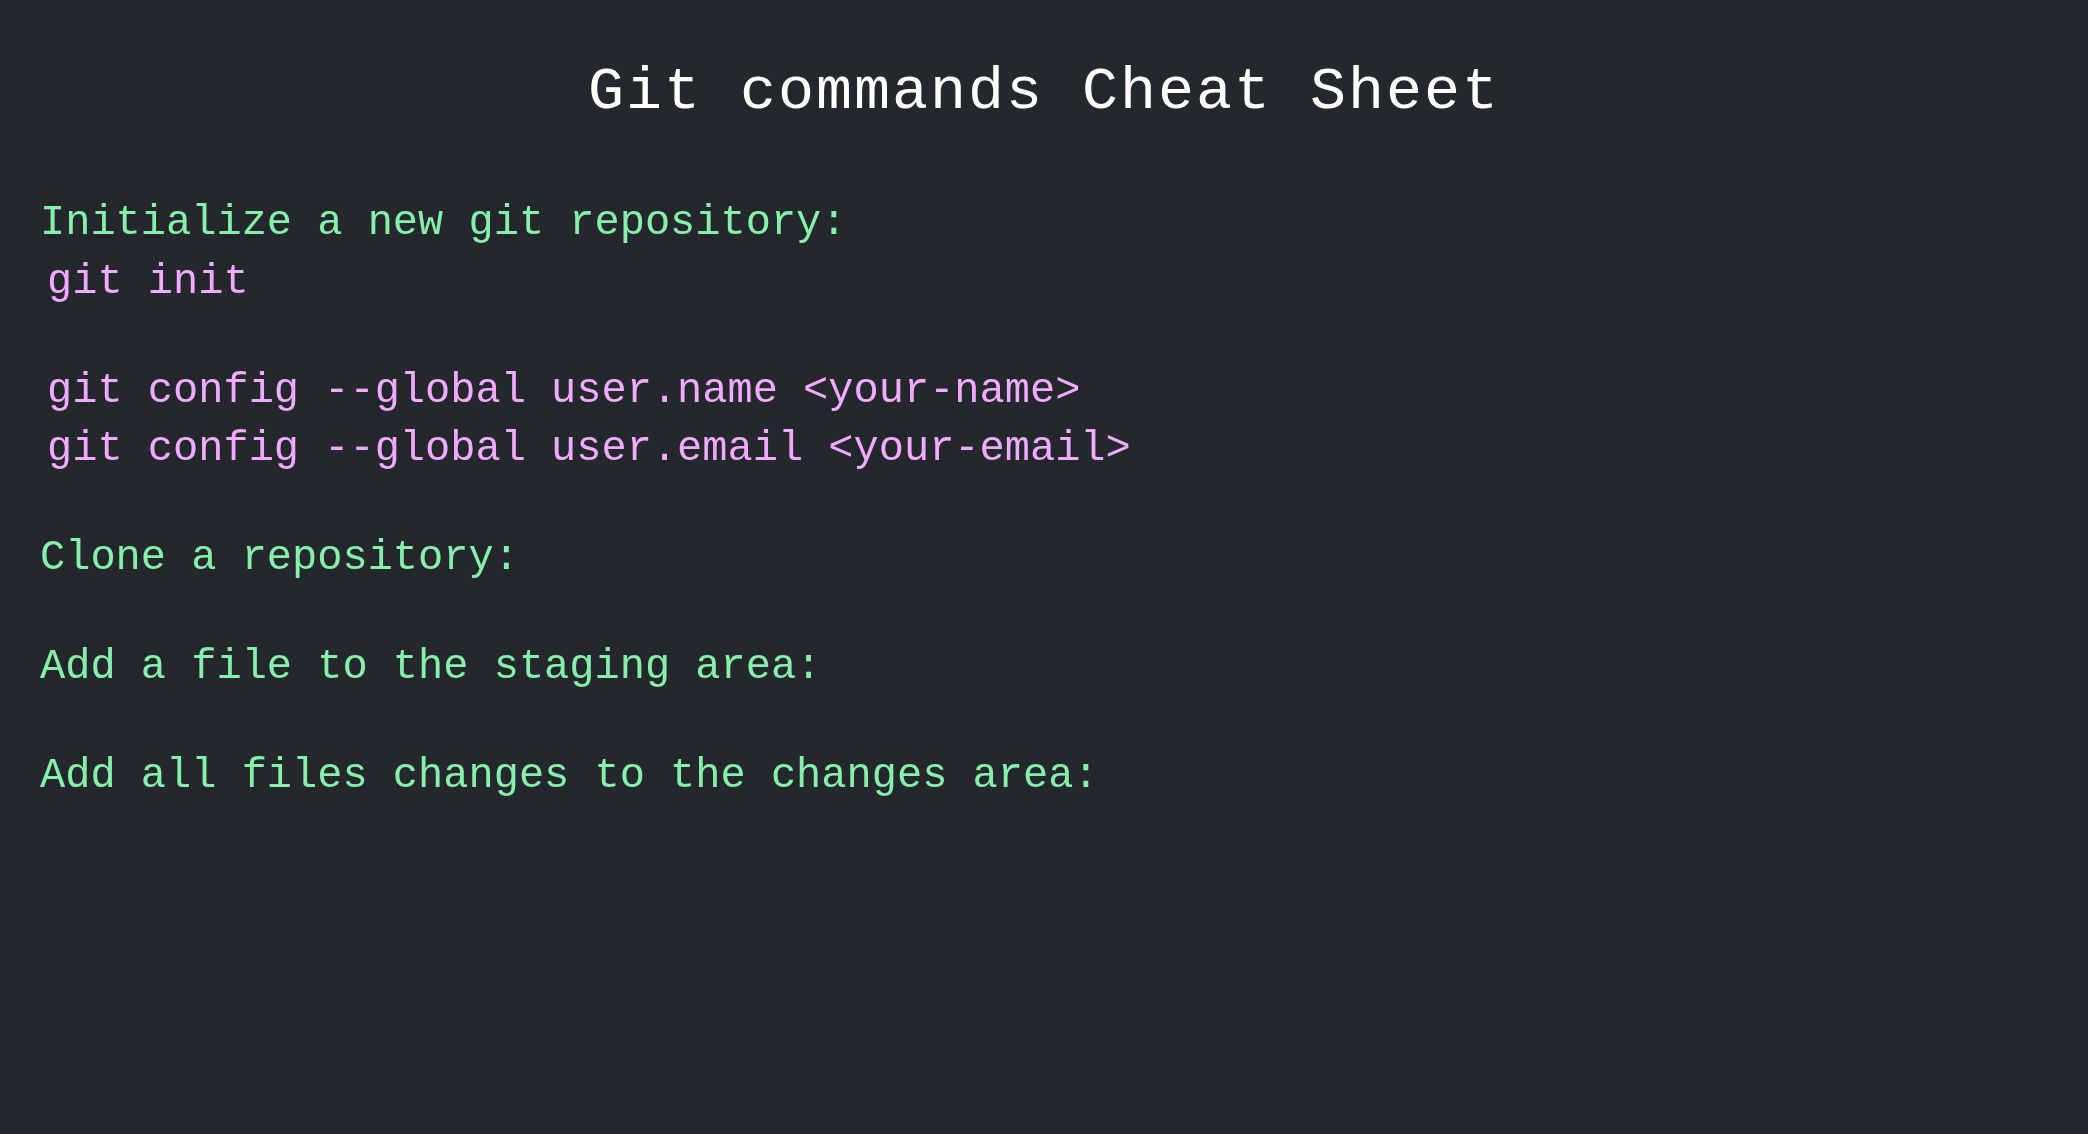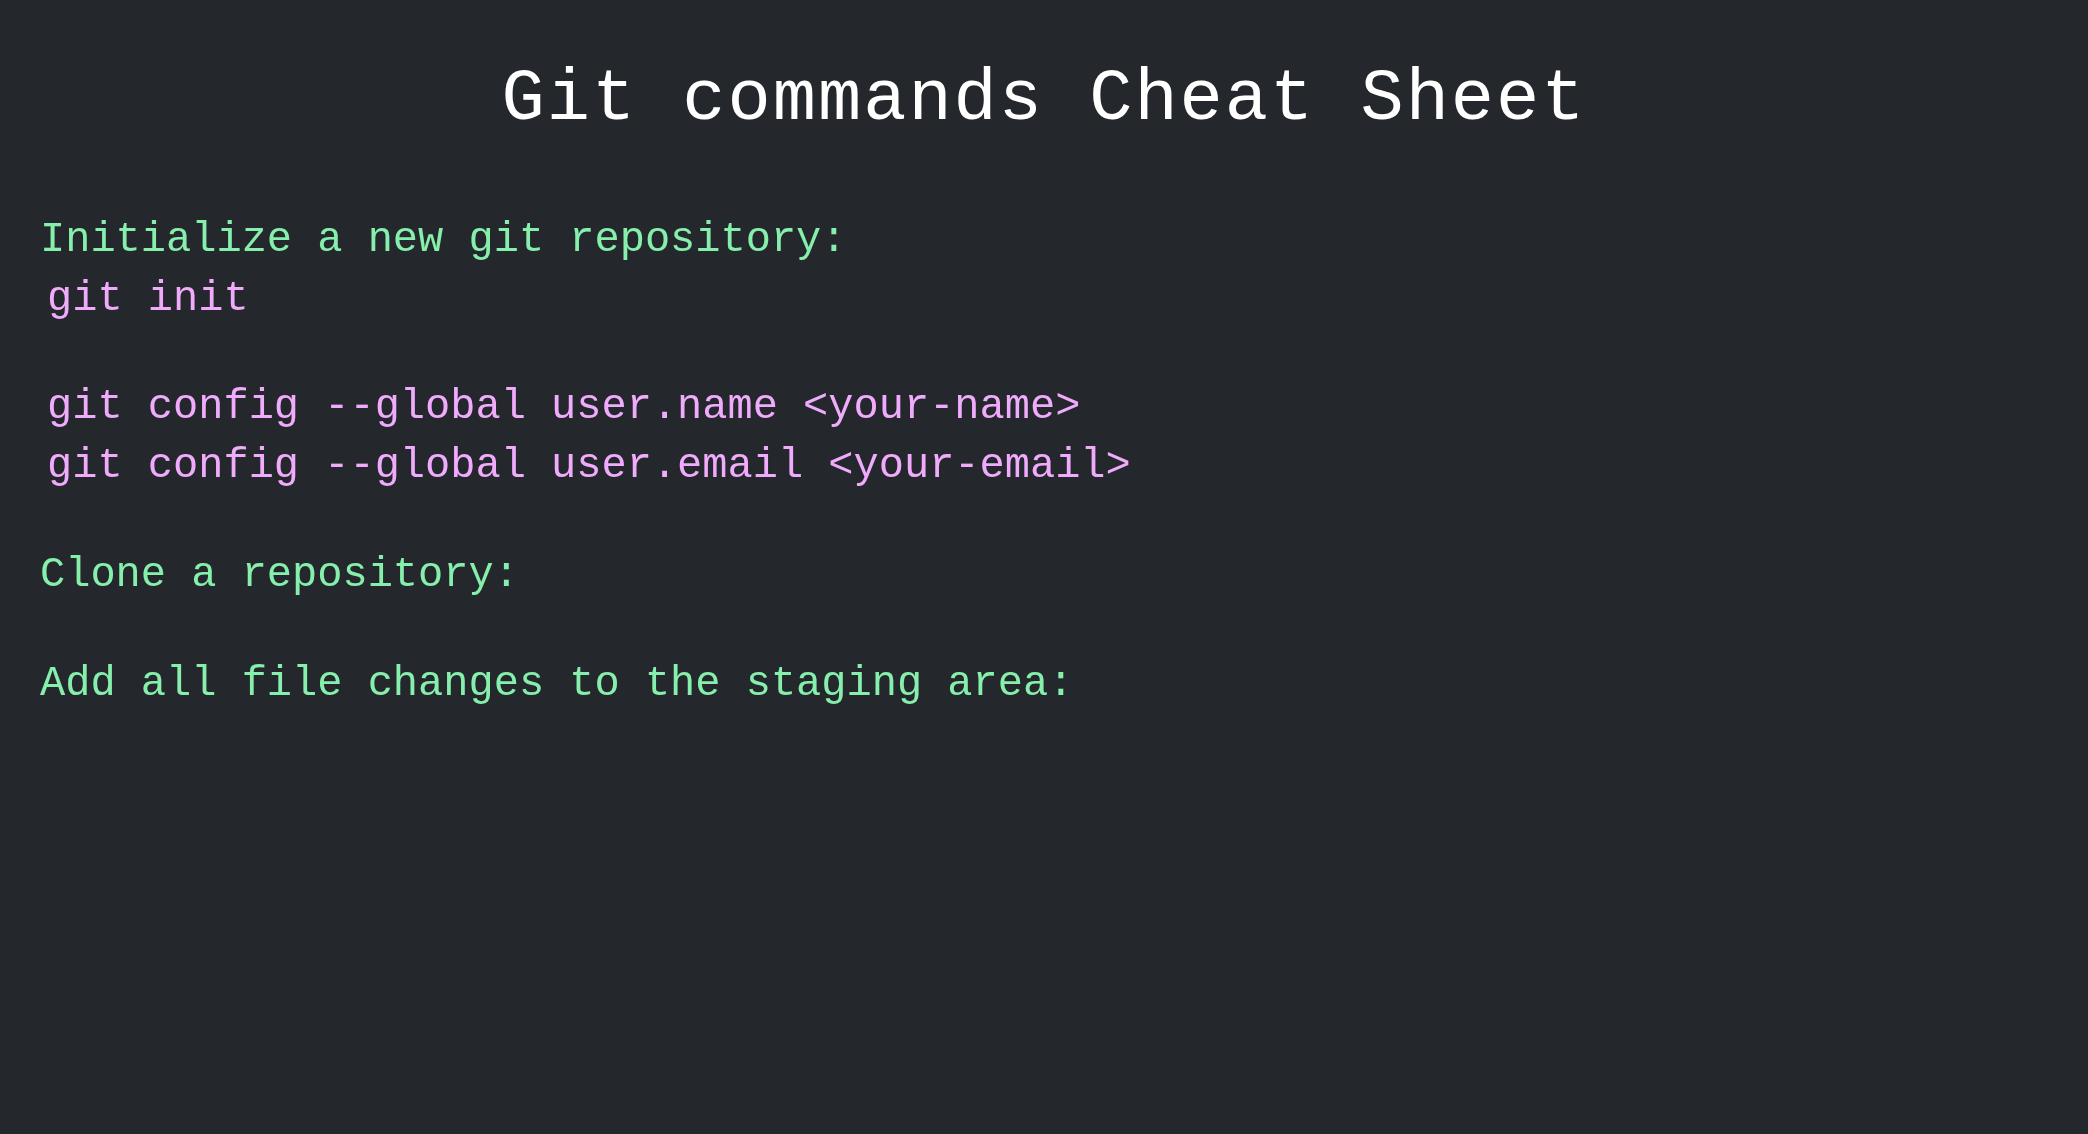--- a/index.html
+++ b/index.html
@@ -13,21 +13,21 @@
       font-family: 'Courier New', Courier, monospace;
       padding: 30px 40px;
       width: 2088px;
       min-height: 1134px;
       font-size: 42px;
       line-height: 1.4;
     }
     .title {
       text-align: center;
       color: #ffffff;
-      font-size: 72px;
+      font-size: 60px;
       font-weight: normal;
       margin-bottom: 60px;
       margin-top: 20px;
       letter-spacing: 2px;
     }
     .entry {
       margin-bottom: 50px;
     }
     .description {
       color: #86efac;
@@ -53,17 +53,18 @@
 <div class="entry">
   <span class="command">git config --global user.name &lt;your-name&gt;</span>
   <span class="command">git config --global user.email &lt;your-email&gt;</span>
 </div>
 
 <div class="entry">
   <div class="description">Clone a repository:</div>
 </div>
 
 <div class="entry">
+  <div class="description">Add a file to the staging area:</div>
 </div>
 
 <div class="entry">
-  <div class="description">Add all file changes to the staging area:</div>
+  <div class="description">Add all files changes to the changes area:</div>
 </div>
 
 </body></html>

